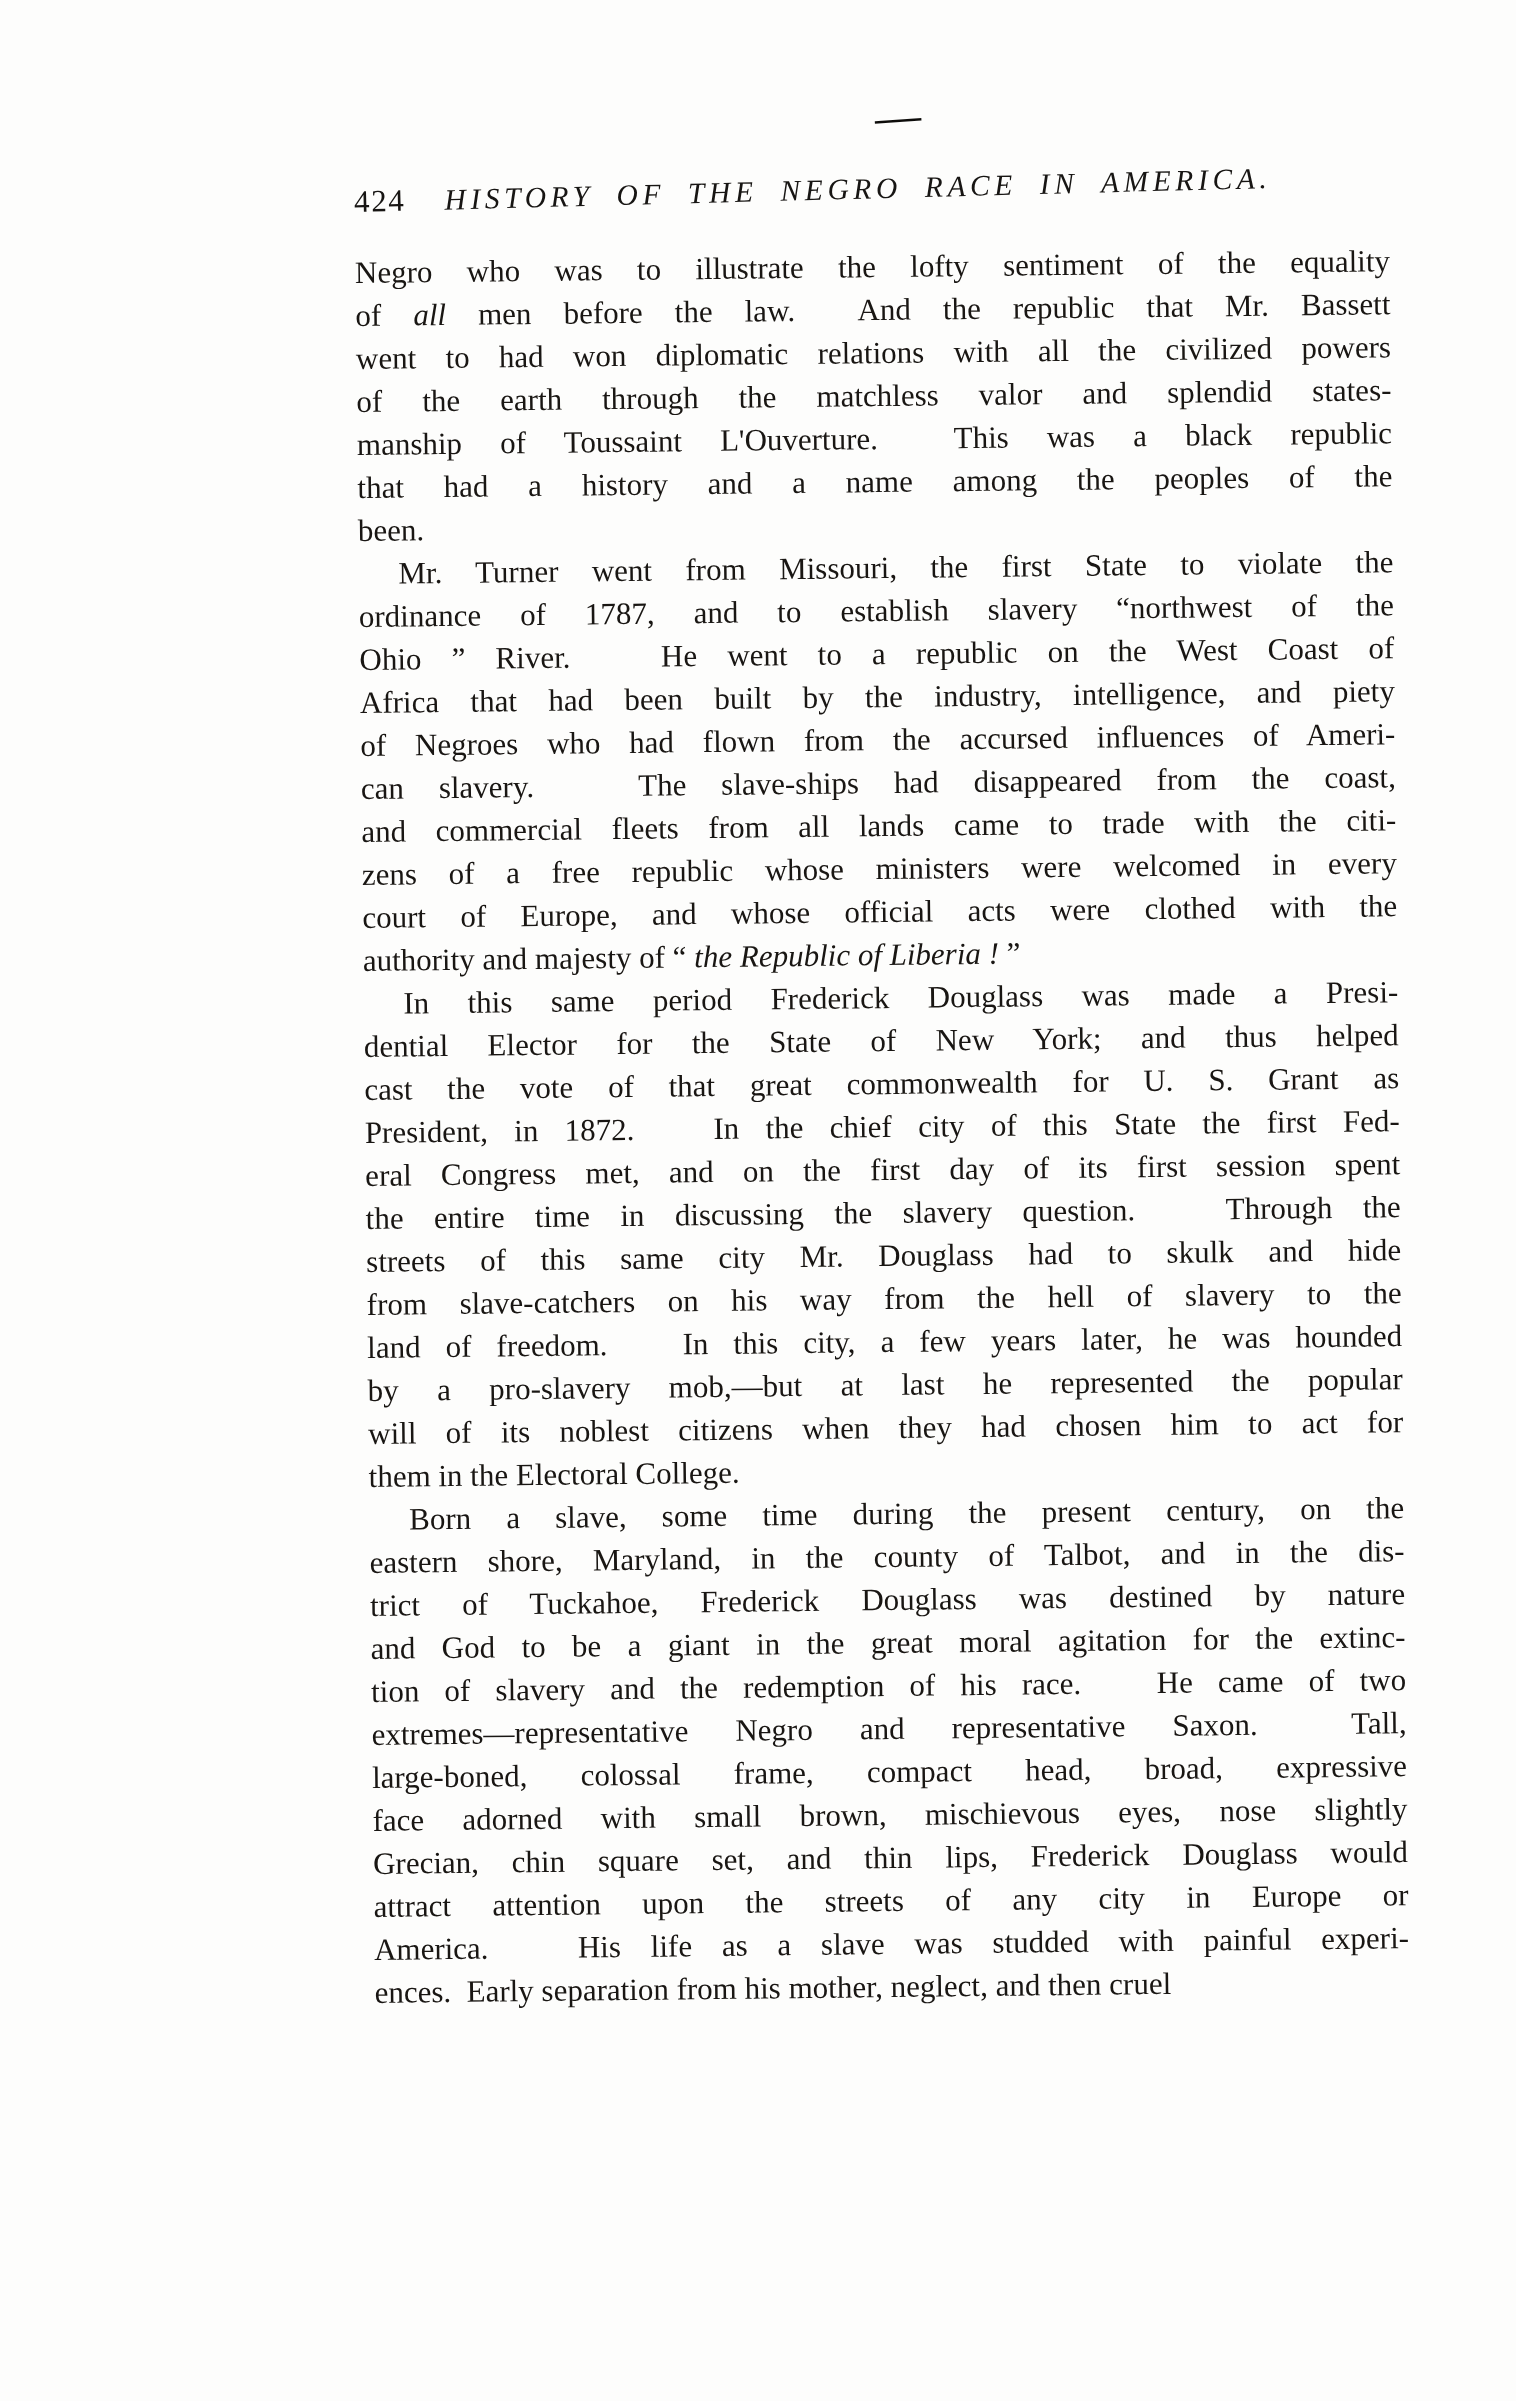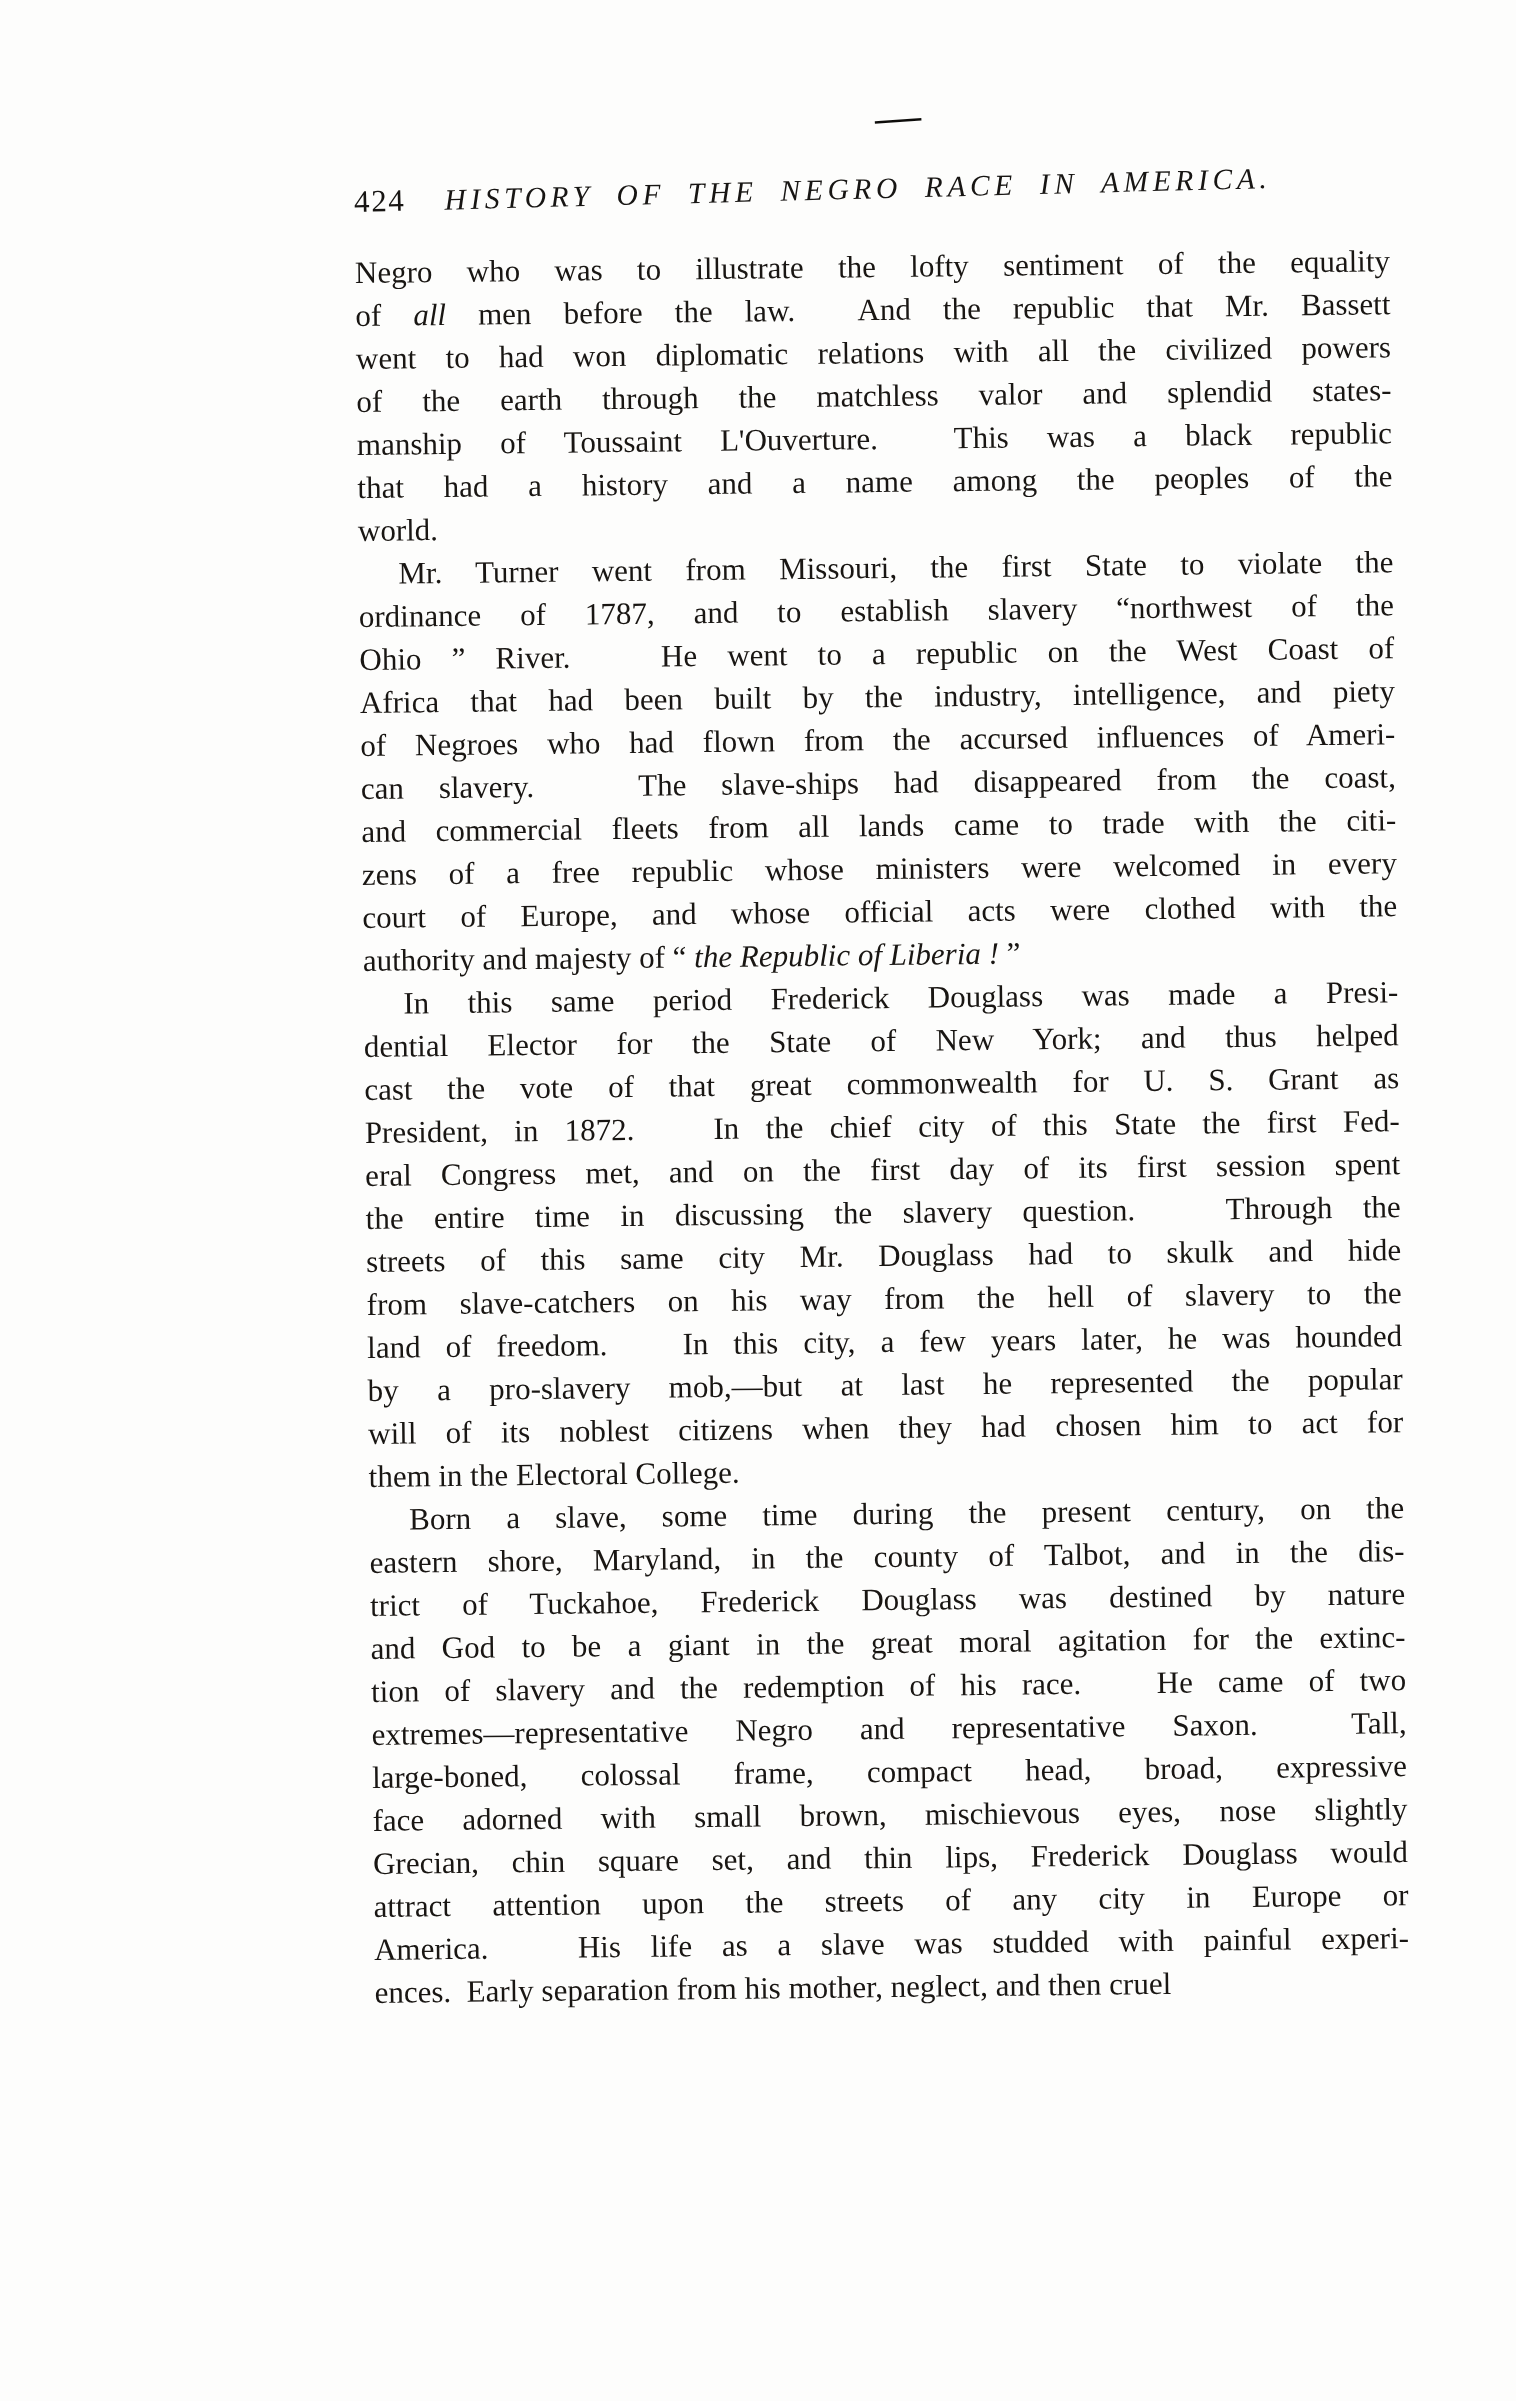--- a/index.html
+++ b/index.html
@@ -80,21 +80,21 @@
       <span class="head-title">HISTORY OF THE NEGRO RACE IN AMERICA.</span>
     </div>
     <div class="text-block" id="text-block">
         <div class="para">
           <div class="line"><span>Negro who was to illustrate the lofty sentiment of the equality</span></div>
           <div class="line"><span>of </span><span class="it">all</span><span> men before the law.  And the republic that Mr. Bassett</span></div>
           <div class="line"><span>went to had won diplomatic relations with all the civilized powers</span></div>
           <div class="line"><span>of the earth through the matchless valor and splendid states-</span></div>
           <div class="line"><span>manship of Toussaint L'Ouverture.  This was a black republic</span></div>
           <div class="line"><span>that had a history and a name among the peoples of the</span></div>
-          <div class="line last"><span>world.</span></div>
+          <div class="line last"><span>been.</span></div>
         </div>
         <div class="para">
           <div class="line indent"><span>Mr. Turner went from Missouri, the first State to violate the</span></div>
           <div class="line"><span>ordinance of 1787, and to establish slavery “northwest of the</span></div>
           <div class="line"><span>Ohio ” River.   He went to a republic on the West Coast of</span></div>
           <div class="line"><span>Africa that had been built by the industry, intelligence, and piety</span></div>
           <div class="line"><span>of Negroes who had flown from the accursed influences of Ameri-</span></div>
           <div class="line"><span>can slavery.   The slave-ships had disappeared from the coast,</span></div>
           <div class="line"><span>and commercial fleets from all lands came to trade with the citi-</span></div>
           <div class="line"><span>zens of a free republic whose ministers were welcomed in every</span></div>

